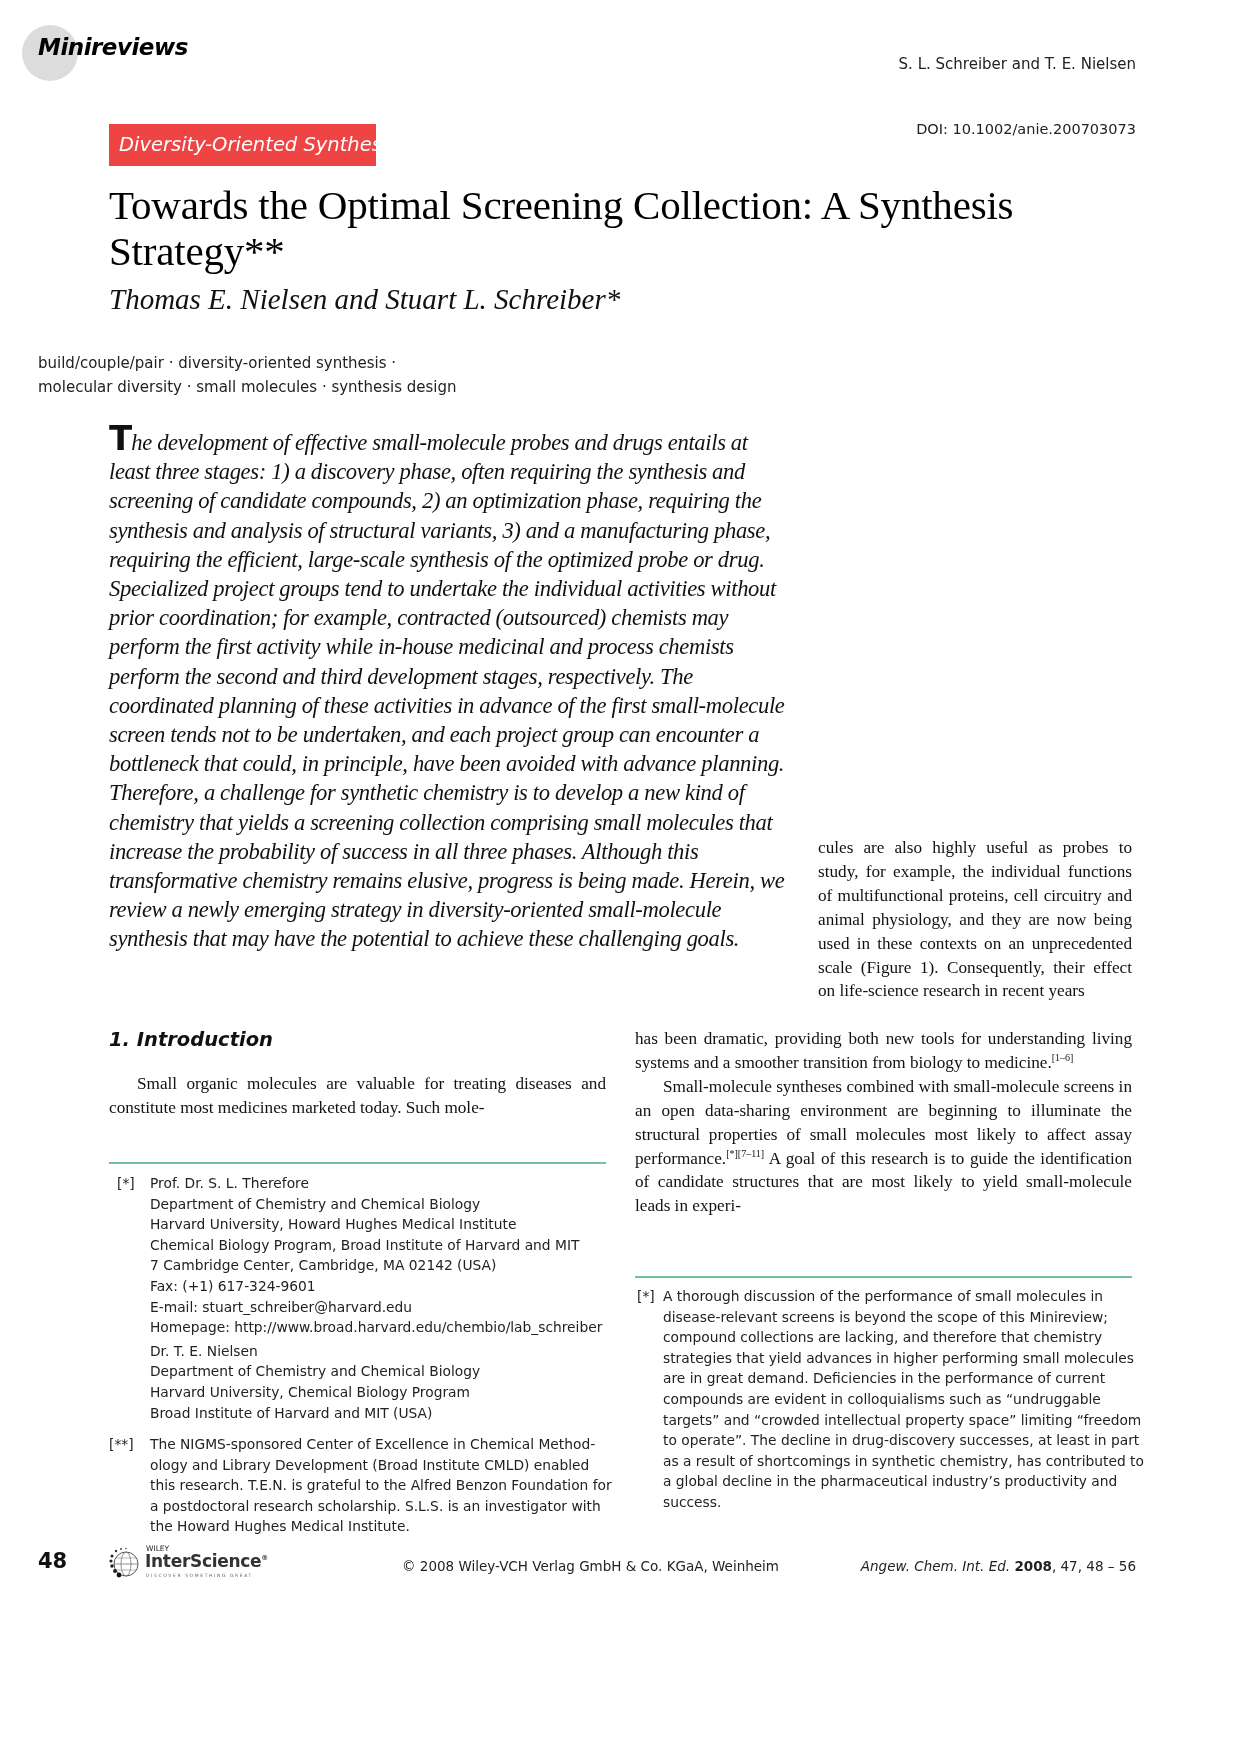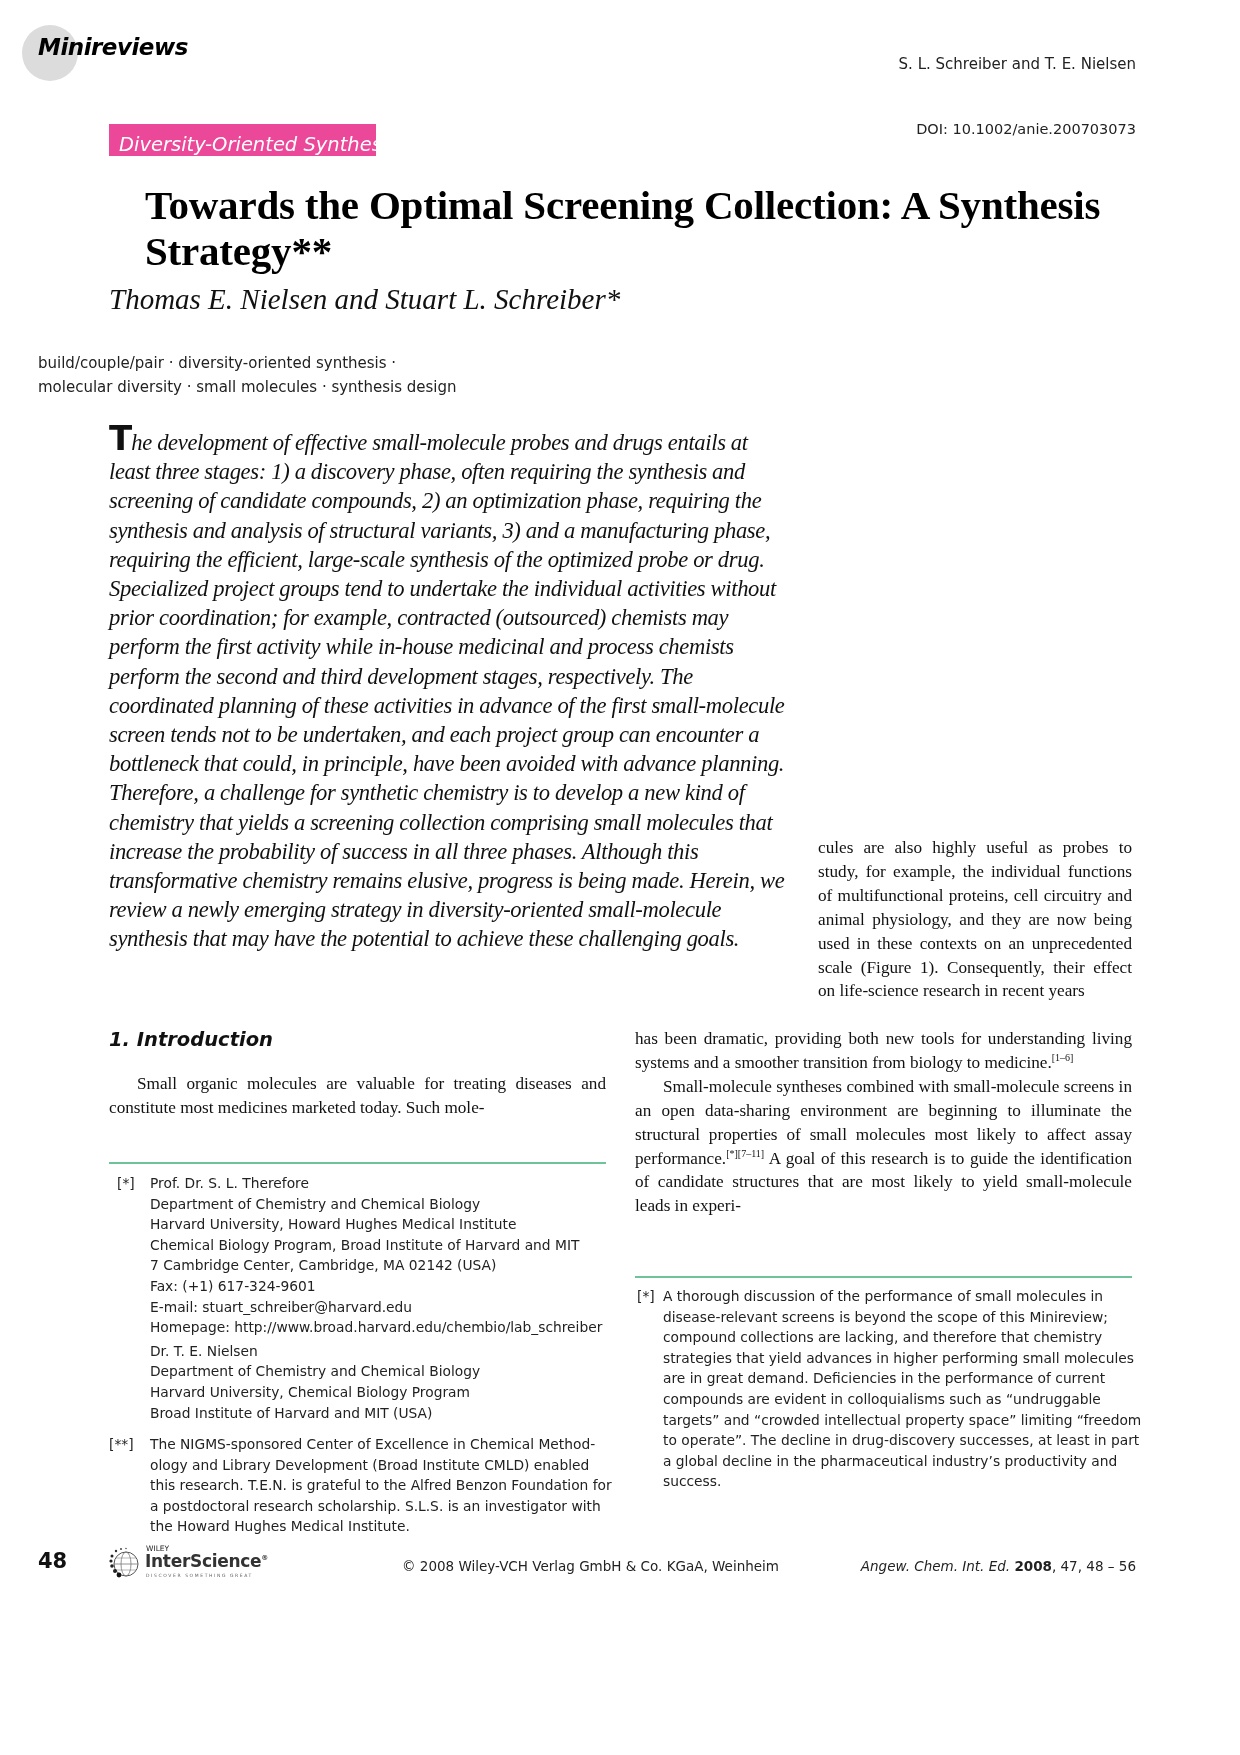--- a/index.html
+++ b/index.html
@@ -21,34 +21,33 @@
     }
     .running-head {
       position: absolute; right: 104px; top: 55px;
       font-family: "DejaVu Sans", sans-serif; font-size: 15px; color: #222;
     }
     .doi {
       position: absolute; right: 104px; top: 121px;
       font-family: "DejaVu Sans", sans-serif; font-size: 14.5px; color: #222;
     }
     .topic-banner {
-      position: absolute; left: 109px; top: 124px; height: 32px; width: 257px;
+      position: absolute; left: 109px; top: 124px; height: 42px; width: 257px;
       padding: 0 0 0 10px;
-      background: #ec4899; color: #fff;
+      background: #ef4444; color: #fff;
       font-family: "DejaVu Sans", sans-serif; font-style: italic;
       font-size: 19.5px; line-height: 42px; white-space: nowrap;
     }
 
     
     .title {
       position: absolute; left: 109px; top: 182px; width: 1030px;
-      font-family: "Liberation Serif", serif; font-weight: bold;
+      font-family: "Liberation Serif", serif; font-weight: normal;
       font-size: 41px; line-height: 46px; color: #000;
       letter-spacing: -0.2px;
-      margin-left: 36px;
     }
     .authors {
       position: absolute; left: 109px; top: 283px;
       font-family: "Liberation Serif", serif; font-style: italic;
       font-size: 29px; color: #111;
     }
     .keywords {
       position: absolute; left: 38px; top: 351px; width: 440px;
       font-family: "DejaVu Sans", sans-serif; font-size: 15px; line-height: 24px; color: #222;
     }
@@ -205,20 +204,21 @@
   <span class="mark">[*]</span>
   <div class="ftext" style="margin-left:26px;">
     <div>A thorough discussion of the performance of small molecules in</div>
     <div>disease-relevant screens is beyond the scope of this Minireview;</div>
     <div>compound collections are lacking, and therefore that chemistry</div>
     <div>strategies that yield advances in higher performing small molecules</div>
     <div>are in great demand. Deficiencies in the performance of current</div>
     <div>compounds are evident in colloquialisms such as “undruggable</div>
     <div>targets” and “crowded intellectual property space” limiting “freedom</div>
     <div>to operate”. The decline in drug-discovery successes, at least in part</div>
+    <div>as a result of shortcomings in synthetic chemistry, has contributed to</div>
     <div>a global decline in the pharmaceutical industry’s productivity and</div>
     <div>success.</div>
   </div>
 </div>
 
 <div class="page-number">48</div>
 
 <div class="logo">
   <svg class="logo-globe" width="34" height="34" viewBox="0 0 34 34">
     <circle cx="18" cy="18" r="12" fill="none" stroke="#555" stroke-width="1"></circle>

